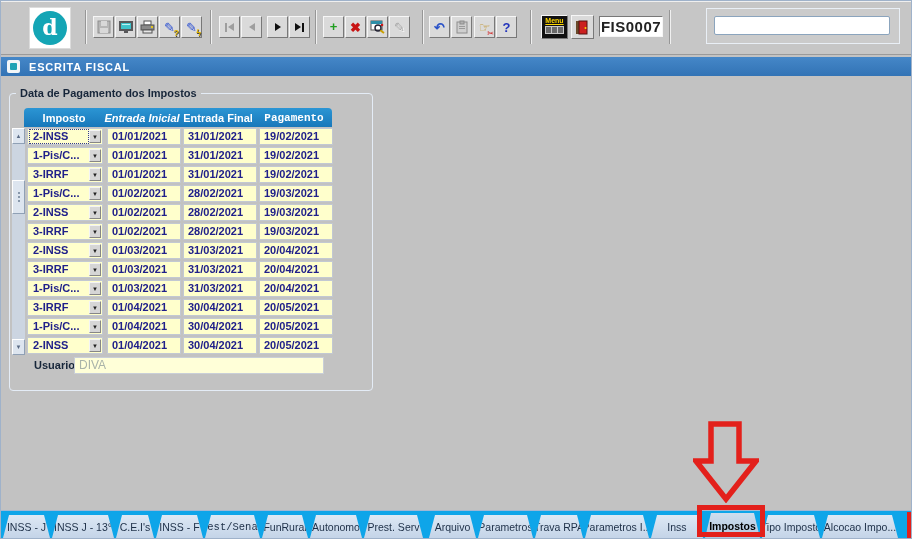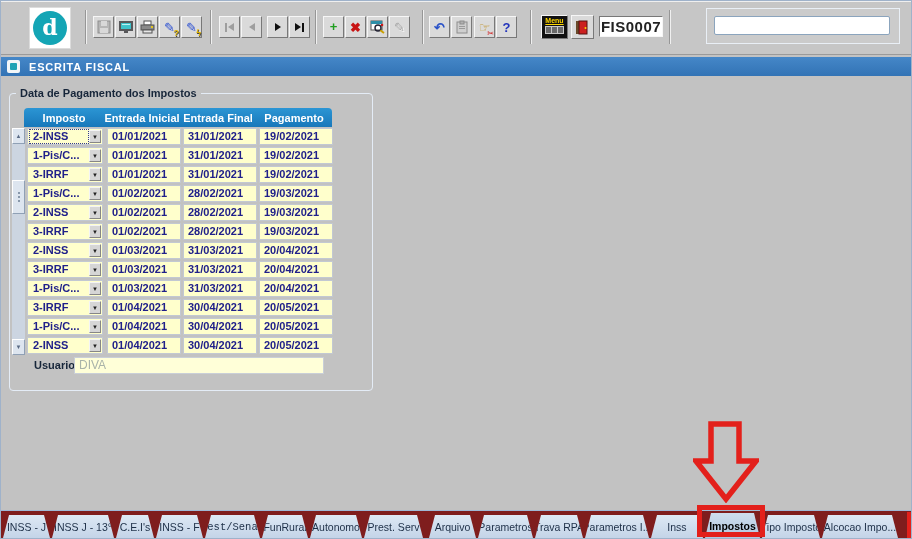--- a/index.html
+++ b/index.html
@@ -59,21 +59,21 @@
   
   .groupbox{position:absolute;left:8px;top:92px;width:362px;height:296px;
     border:1px solid #e4ecf6;border-radius:4px;}
   .groupbox-label{position:absolute;left:6px;top:-7px;background:#c2c2c2;padding:0 4px;
     font-size:11px;font-weight:bold;color:#17263a;}
   
   .grid-header{position:absolute;left:14px;top:14px;width:308px;height:19px;
     background:linear-gradient(#2b95d4,#1878ba);border-radius:4px 4px 0 0;
     display:flex;align-items:center;}
   .grid-header span{color:#fff;font-size:11px;font-weight:bold;text-align:center;}
-  .gh-1{width:80px;} .gh-2{width:76px;} .gh-3{width:76px;} .gh-4{width:76px;}
+  .gh-1{width:80px;} .gh-2{width:76px;font-style:italic;} .gh-3{width:76px;} .gh-4{width:76px;font-family:Liberation Mono, monospace;}
   .grid-rows{position:absolute;left:0;top:34px;width:100%;}
   .grid-row{position:relative;height:19px;}
   .cell{position:absolute;top:0;height:17px;background:#ffffcc;border:1px solid #c2c8d2;
     box-sizing:border-box;font-size:11px;font-weight:bold;color:#20208a;line-height:15px;
     padding-left:4px;overflow:hidden;white-space:nowrap;}
   .c-dd{left:17px;width:76px;padding-left:0;}
   .c-ei{left:97px;width:74px;}
   .c-ef{left:173px;width:74px;}
   .c-pg{left:249px;width:74px;}
   .dd-text{position:absolute;left:2px;top:1px;right:14px;bottom:1px;padding-left:3px;line-height:13px;}
@@ -93,21 +93,21 @@
     border:1px solid;border-color:#fff #8fa0b5 #8fa0b5 #fff;box-sizing:border-box;
     display:flex;flex-direction:column;align-items:center;justify-content:center;gap:2px;cursor:grab;}
   .vs-thumb i{display:block;width:2px;height:2px;background:#8898ab;}
   
   .usuario-row{position:absolute;left:0;top:263px;width:100%;height:18px;}
   .usuario-label{position:absolute;left:24px;top:2px;font-size:11px;font-weight:bold;color:#17263a;}
   .usuario-field{position:absolute;left:64px;top:0;width:250px;height:17px;background:#ffffd8;
     border:1px solid #c9cfd8;box-sizing:border-box;font-size:12px;color:#a9b3a9;
     line-height:15px;padding-left:4px;}
   
-  .tabbar{position:absolute;left:0;bottom:0;width:100%;height:28px;background:#7f1d1d;
+  .tabbar{position:absolute;left:0;bottom:0;width:100%;height:28px;background:#0ea5e9;
     border-top:1px solid #a0b8d4;box-sizing:border-box;}
   .tab{position:absolute;top:4px;height:23px;background:linear-gradient(#dde8f4,#c4d4e8);
     clip-path:polygon(6px 0,calc(100% - 6px) 0,100% 100%,0 100%);
     display:flex;align-items:center;justify-content:center;
     font-size:10.5px;color:#1d2f47;cursor:pointer;white-space:nowrap;overflow:hidden;}
   .tab.active{top:2px;height:25px;background:linear-gradient(#cfdded,#b0c7e0);
     font-weight:bold;color:#000;}
   
   .anno-arrow{position:absolute;left:692px;top:420px;}
   .anno-rect{position:absolute;left:696px;top:504px;width:68px;height:32px;

